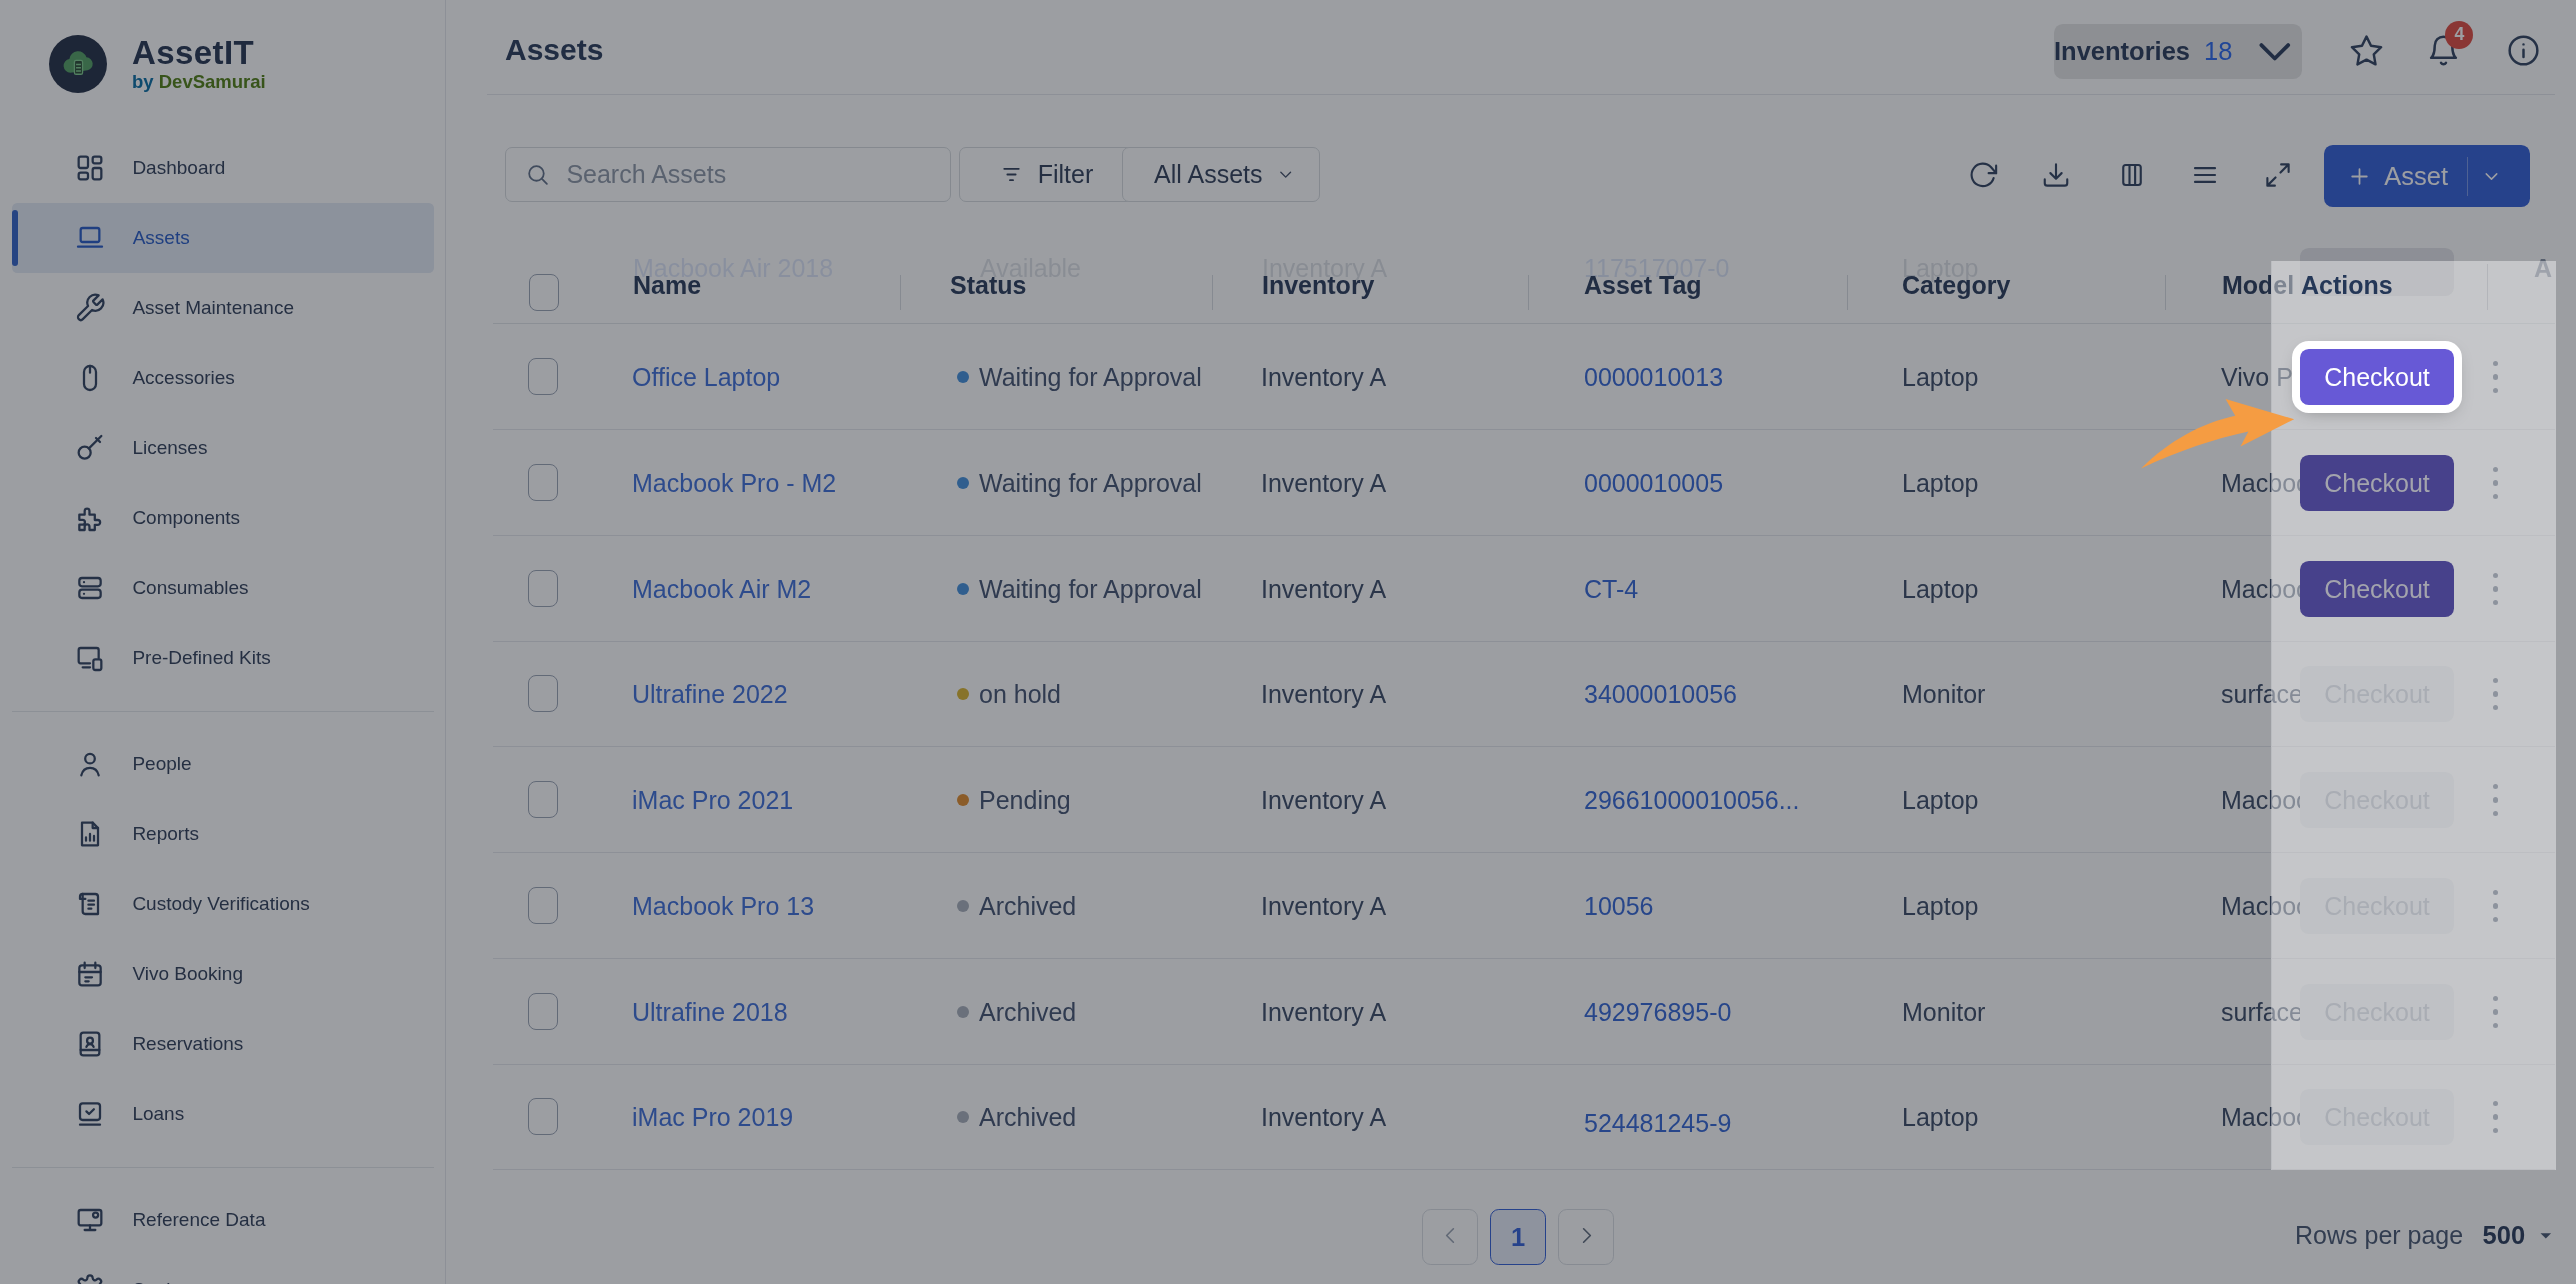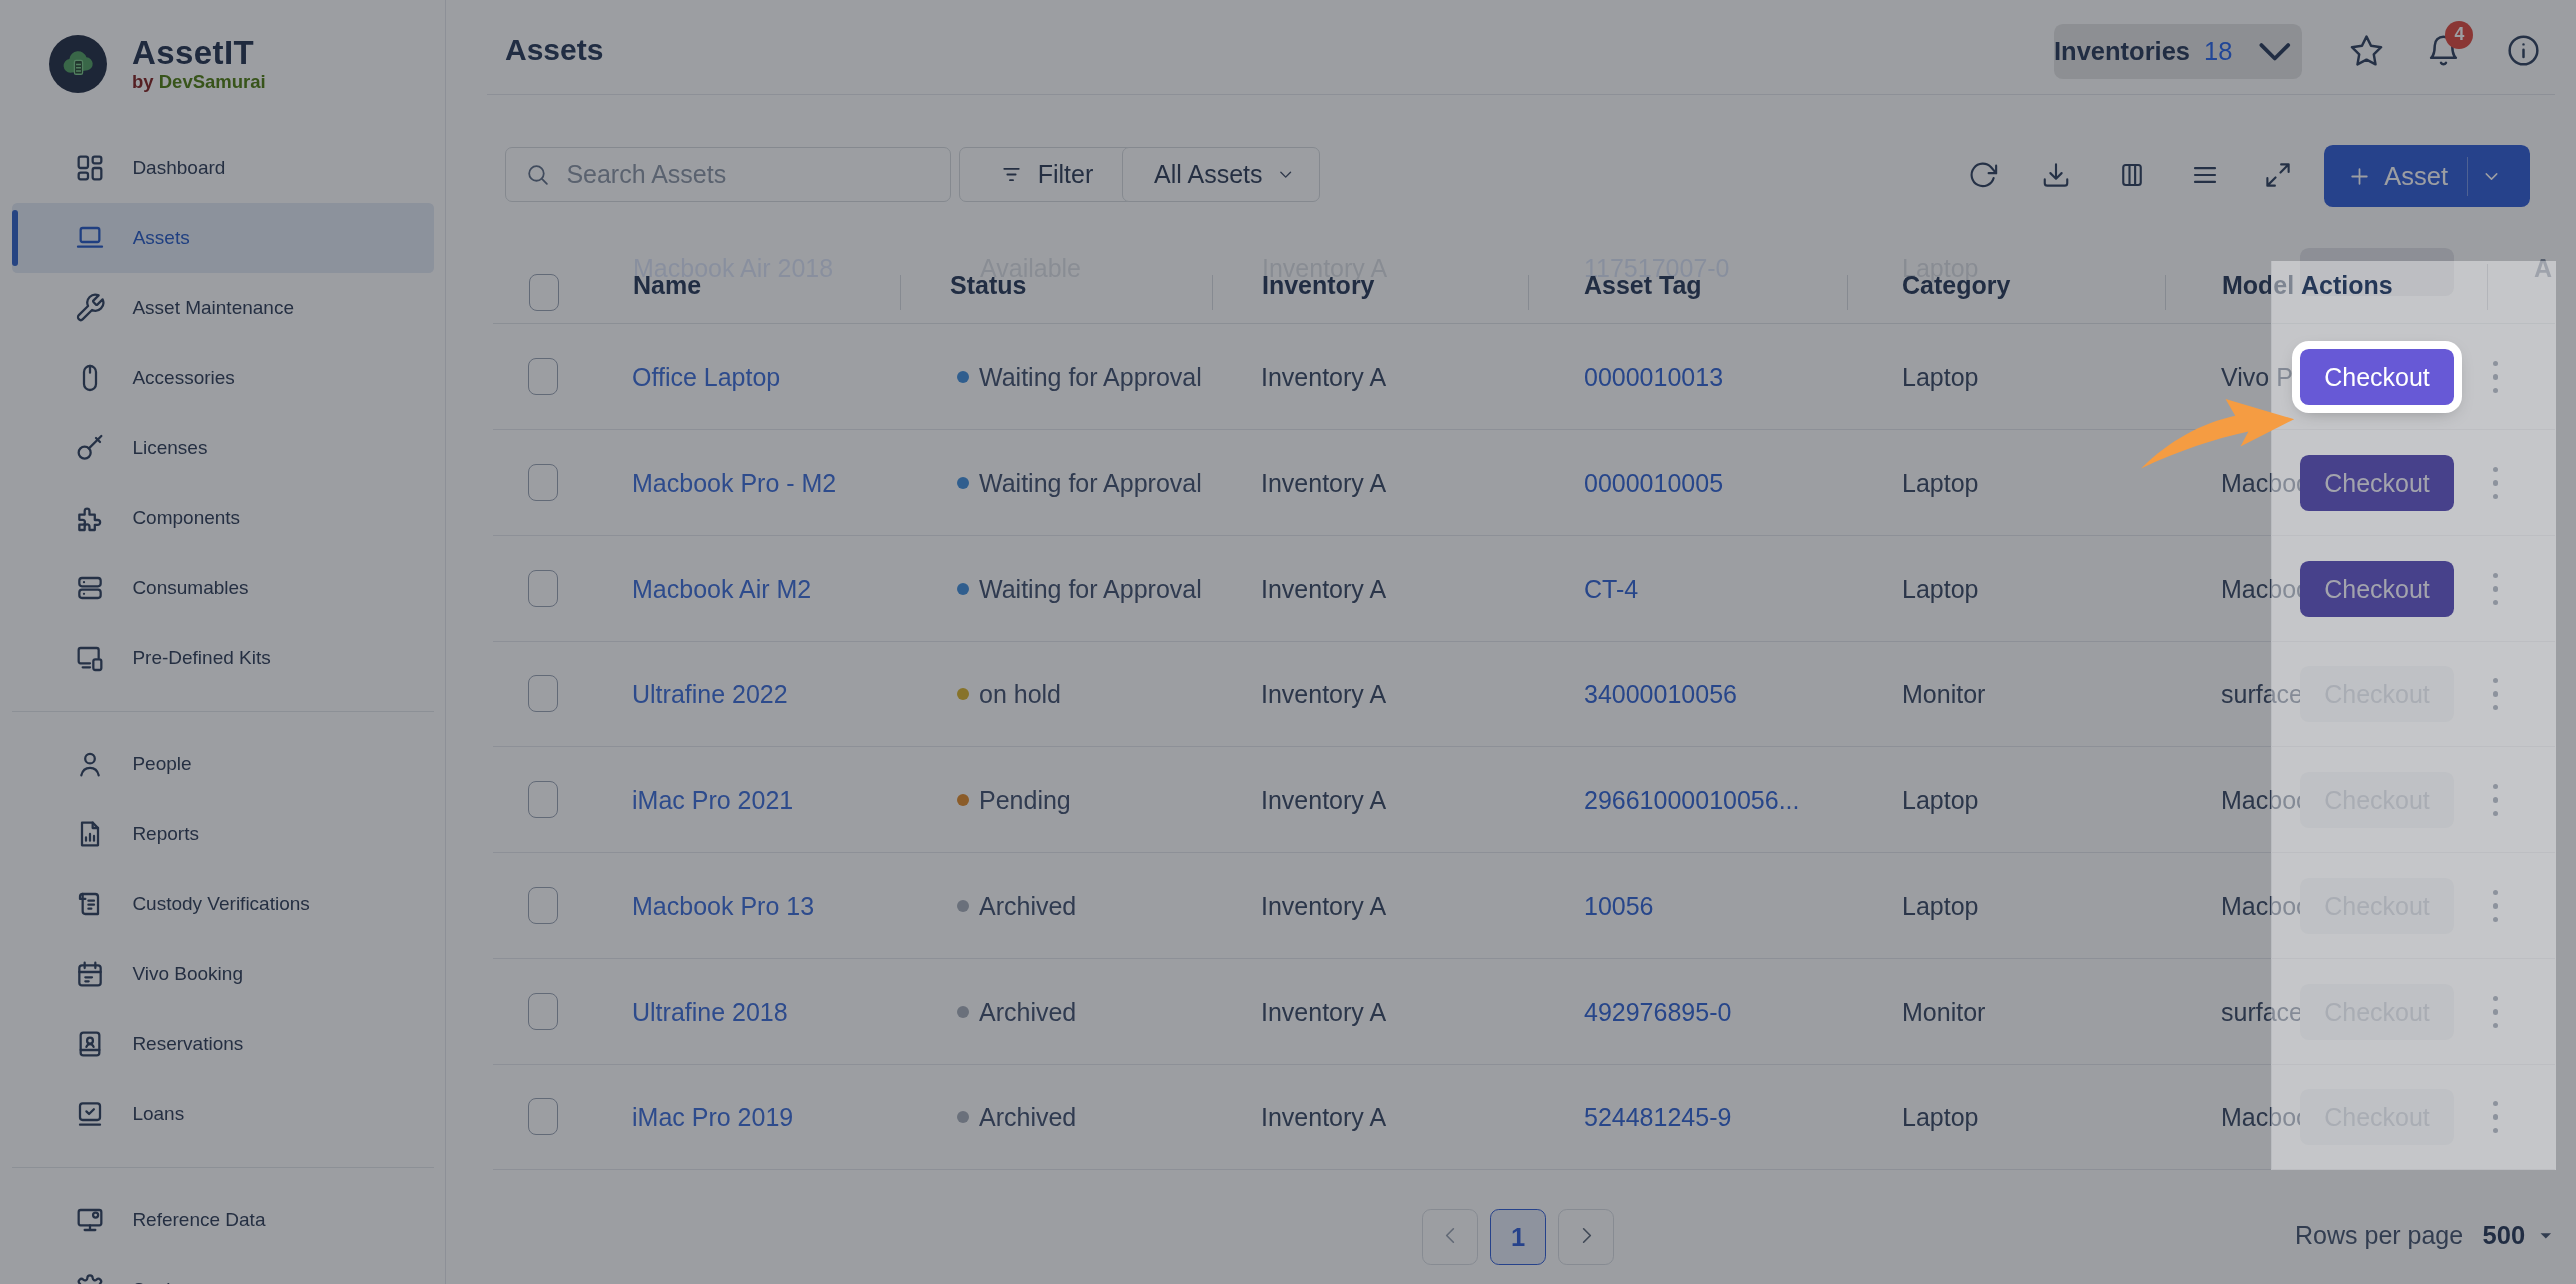--- a/index.html
+++ b/index.html
@@ -10,21 +10,21 @@
   }
   .abs{position:absolute;}
 
   
   .sidebar{position:absolute;left:0;top:0;width:446px;height:1284px;background:#fff;border-right:0.9px solid #e5e7eb;box-sizing:border-box;}
   .logo-row{position:absolute;left:49px;top:35px;display:flex;align-items:center;}
   .logo-badge{width:58px;height:58px;border-radius:50%;background:#1d2940;display:flex;align-items:center;justify-content:center;}
   .logo-text{margin-left:25px;}
   .logo-title{font-size:33px;font-weight:bold;color:#20304e;letter-spacing:0.4px;line-height:35px;}
   .logo-sub{font-size:18.5px;line-height:23px;font-weight:bold;}
-  .logo-sub .by{color:#7f1d1d;}
+  .logo-sub .by{color:#0369a1;}
   .logo-sub .brand{color:#4d7c0f;}
   .nav{position:absolute;left:0;top:133px;width:446px;}
   .nav-item{position:relative;height:70px;display:flex;align-items:center;padding-left:74px;cursor:pointer;}
   .nav-item .nicon{width:32px;height:32px;color:#2c3e5c;flex:0 0 32px;display:flex;align-items:center;}
   .nav-item .nicon svg{width:32px;height:32px;}
   .nav-item .nlabel{margin-left:26.4px;font-size:19px;color:#2b3a55;white-space:nowrap;}
   .nav-item.active{background:#e2e9f4;margin:0 12.3px;padding-left:62px;border-radius:5.3px;}
   .nav-item.active::before{content:"";position:absolute;left:0;top:7px;bottom:7px;width:6.2px;border-radius:3.5px;background:#2e5fc7;}
   .nav-item.active .nlabel{color:#2257c4;}
   .nav-item.active .nicon{color:#2257c4;}
@@ -523,21 +523,21 @@
       </div>
     <div class="rborder"></div>
   </div>
 
   <div class="row" style="top: 1064px;">
     <div class="cb" style="left:35px;top:34px;"></div>
     <div class="cell c-name" style="left:139px;top:39px;">iMac Pro 2019</div>
     <div class="c-status-dot" style="left: 464px; top: 47px; background: rgb(166, 173, 185);"></div>
     <div class="cell c-status" style="left:486px;top:39px;">Archived</div>
     <div class="cell c-plain" style="left:768px;top:39px;">Inventory A</div>
-    <div class="cell c-tag" style="left:1091px;top:39px;">524481245-9</div>
+    <div class="cell c-tag" style="left:1091px;top:45px;">524481245-9</div>
     <div class="cell c-plain" style="left:1409px;top:39px;">Laptop</div>
     <div class="cell c-plain" style="left:1728px;top:39px;">Macbook</div>
     <div class="co-btn co-disabled" style="top:25px;">Checkout</div>
     <div class="kebab" style="top:25px;">
         <i></i>
         <i></i>
         <i></i>
       </div>
     <div class="rborder"></div>
   </div>

